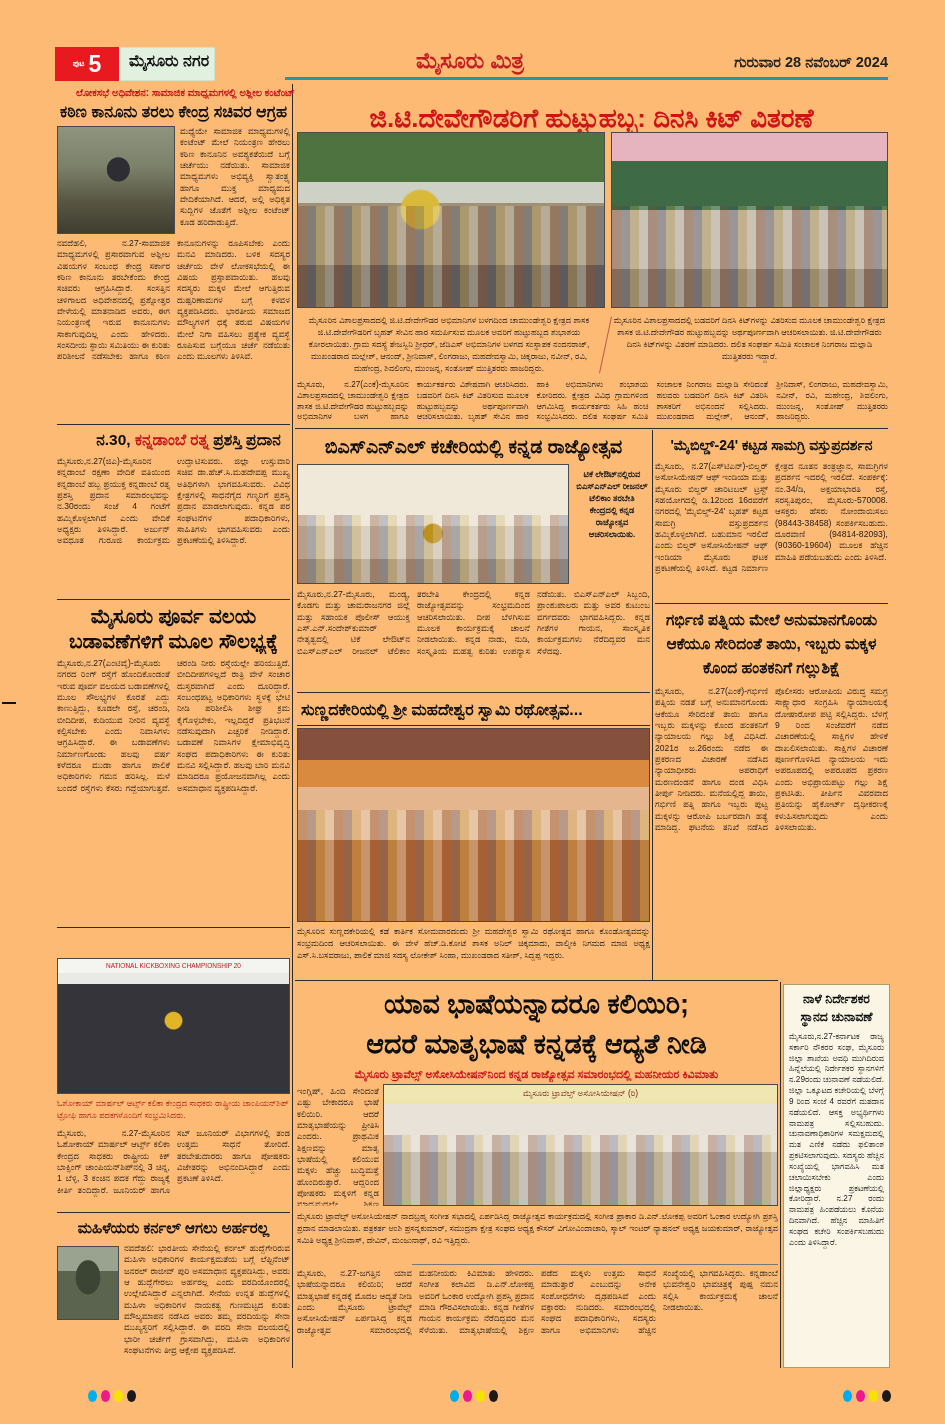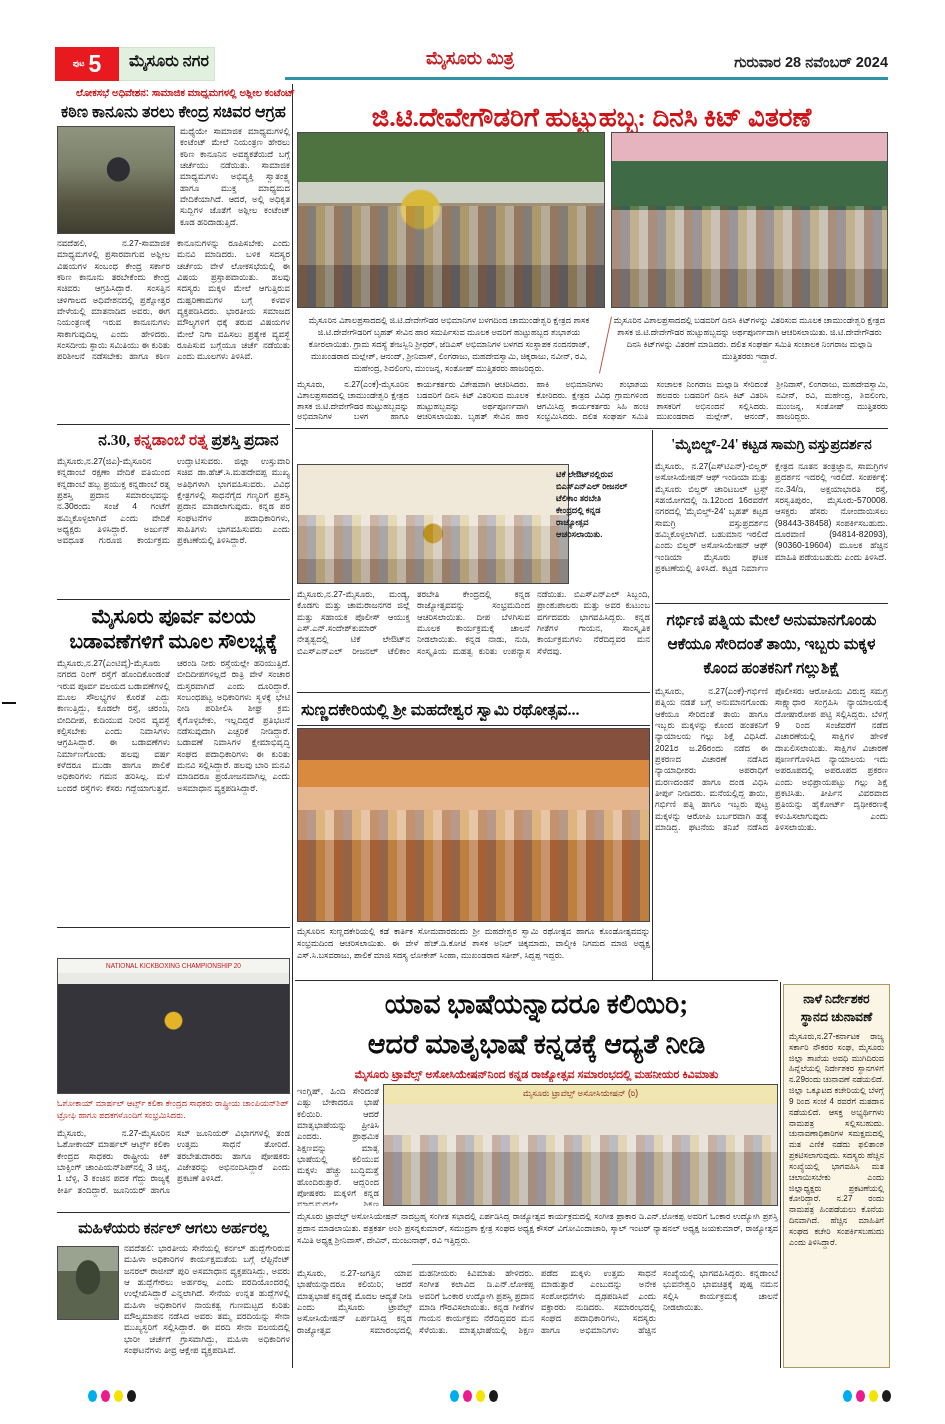--- a/index.html
+++ b/index.html
@@ -1,19 +1,19 @@
 <!DOCTYPE html>
 <html><head>
 <meta charset="utf-8">
 <style>
   html,body{margin:0;padding:0;background:#e9e9e9}
-  .sheet{position:relative;width:945px;height:1424px;background:#ffffff;overflow:hidden;
+  .sheet{position:relative;width:945px;height:1424px;background:#fdba74;overflow:hidden;
          font-family:"Liberation Sans","DejaVu Sans",sans-serif;color:#161616}
   .abs{position:absolute;box-sizing:border-box}
-  .serif{font-family:Liberation Serif, serif}
+  .serif{font-family:Liberation Sans, sans-serif}
   .hl{font-weight:bold;color:#0e0e0e;text-align:center;overflow:hidden}
   .red{color:#c8151b}
   .kn{font-size:8.6px;line-height:1.32;text-align:justify;color:#1d1d1d;overflow:hidden}
   .cols2{column-count:2;column-gap:7px}
   .cols3{column-count:3;column-gap:7px}
   .cols4{column-count:4;column-gap:7px}
   .cols5{column-count:5;column-gap:8px}
   .cap{font-size:8.3px;line-height:1.45;color:#222;overflow:hidden}
   .rule{position:absolute;background:#2c2c2c}
   .photo{position:absolute;border:1px solid #4a4a4a;box-sizing:border-box;overflow:hidden}
@@ -41,21 +41,21 @@
 <body>
 
 <div class="sheet">
 
   <div class="abs" style="left:55px;top:47px;width:160px;height:34px;background:#e2f0e0;border:1px solid #cfe3cd"></div>
   <div class="abs" style="left:55px;top:47px;width:64px;height:34px;background:#e8191f;display:flex;align-items:center;justify-content:center;gap:4px">
     <span style="color:#fff;font-size:8px;font-weight:bold">ಪುಟ</span>
     <span style="color:#fff;font-size:23px;font-weight:bold">5</span>
   </div>
   <div class="abs serif" style="left:123px;top:52px;width:92px;height:26px;font-size:16px;font-weight:bold;color:#111;text-align:center;overflow:hidden">ಮೈಸೂರು ನಗರ</div>
-  <div class="abs serif" style="left:350px;top:48px;width:240px;height:30px;text-align:center;font-size:18px;font-weight:bold;color:#c41e22;overflow:hidden">ಮೈಸೂರು ಮಿತ್ರ</div>
+  <div class="abs serif" style="left:350px;top:48px;width:240px;height:30px;text-align:center;font-size:22px;font-weight:bold;color:#c41e22;overflow:hidden">ಮೈಸೂರು ಮಿತ್ರ</div>
   <div class="abs" style="left:690px;top:54px;width:198px;height:20px;text-align:right;font-size:14.5px;font-weight:bold;color:#222;overflow:hidden">ಗುರುವಾರ 28 ನವೆಂಬರ್ 2024</div>
   <div class="abs" style="left:285px;top:77px;width:603px;height:3px;background:#2f93a8"></div>
 
   <div class="rule" style="left:292px;top:84px;width:1px;height:1284px"></div>
   <div class="rule" style="left:652px;top:430px;width:1px;height:550px"></div>
   <div class="rule" style="left:780px;top:982px;width:1px;height:386px"></div>
   <div class="abs" style="left:2px;top:702px;width:14px;height:2px;background:#111"></div>
 
   <div class="abs serif hl" style="left:295px;top:96px;width:593px;height:44px;font-size:26px;line-height:44px;color:#cf1418">ಜಿ.ಟಿ.ದೇವೇಗೌಡರಿಗೆ ಹುಟ್ಟುಹಬ್ಬ: ದಿನಸಿ ಕಿಟ್ ವಿತರಣೆ</div>
   <div class="photo tex ph-gtd1" style="left:297px;top:132px;width:308px;height:176px"></div>
@@ -89,22 +89,23 @@
   <div class="abs cap" style="left:57px;top:1097px;width:233px;height:28px;text-align:left;color:#b3261e">ಓಶೋಕಾಯ್ ಮಾರ್ಷಲ್ ಆರ್ಟ್ಸ್ ಕಲಿಕಾ ಕೇಂದ್ರದ ಸಾಧಕರು ರಾಷ್ಟ್ರೀಯ ಚಾಂಪಿಯನ್‌ಶಿಪ್ ಟ್ರೋಫಿ ಹಾಗೂ ಪದಕಗಳೊಂದಿಗೆ ಸಂಭ್ರಮಿಸಿದರು.</div>
   <div class="abs kn cols2" style="left:57px;top:1128px;width:233px;height:82px">ಮೈಸೂರು, ನ.27-ಮೈಸೂರಿನ ಓಶೋಕಾಯ್ ಮಾರ್ಷಲ್ ಆರ್ಟ್ಸ್ ಕಲಿಕಾ ಕೇಂದ್ರದ ಸಾಧಕರು ರಾಷ್ಟ್ರೀಯ ಕಿಕ್ ಬಾಕ್ಸಿಂಗ್ ಚಾಂಪಿಯನ್‌ಶಿಪ್‌ನಲ್ಲಿ 3 ಚಿನ್ನ, 1 ಬೆಳ್ಳಿ, 3 ಕಂಚಿನ ಪದಕ ಗೆದ್ದು ರಾಜ್ಯಕ್ಕೆ ಕೀರ್ತಿ ತಂದಿದ್ದಾರೆ. ಜೂನಿಯರ್ ಹಾಗೂ ಸಬ್ ಜೂನಿಯರ್ ವಿಭಾಗಗಳಲ್ಲಿ ತಂಡ ಉತ್ತಮ ಸಾಧನೆ ತೋರಿದೆ. ತರಬೇತುದಾರರು ಹಾಗೂ ಪೋಷಕರು ವಿಜೇತರನ್ನು ಅಭಿನಂದಿಸಿದ್ದಾರೆ ಎಂದು ಪ್ರಕಟಣೆ ತಿಳಿಸಿದೆ.</div>
   <div class="rule" style="left:57px;top:1212px;width:233px;height:1px"></div>
 
   <div class="abs serif hl" style="left:57px;top:1216px;width:233px;height:24px;font-size:15px;line-height:24px">ಮಹಿಳೆಯರು ಕರ್ನಲ್ ಆಗಲು ಅರ್ಹರಲ್ಲ</div>
   <div class="abs" style="left:57px;top:1243px;width:233px;height:124px;overflow:hidden">
     <div class="photo ph-col" style="position:relative;float:left;width:62px;height:74px;margin:3px 5px 2px 0;border:1px solid #4a4a4a"></div>
     <div class="kn" style="height:124px">ನವದೆಹಲಿ: ಭಾರತೀಯ ಸೇನೆಯಲ್ಲಿ ಕರ್ನಲ್ ಹುದ್ದೆಗೇರಿರುವ ಮಹಿಳಾ ಅಧಿಕಾರಿಗಳ ಕಾರ್ಯಕ್ಷಮತೆಯ ಬಗ್ಗೆ ಲೆಫ್ಟಿನೆಂಟ್ ಜನರಲ್ ರಾಜೀವ್ ಪುರಿ ಅಸಮಾಧಾನ ವ್ಯಕ್ತಪಡಿಸಿದ್ದು, ಅವರು ಆ ಹುದ್ದೆಗೇರಲು ಅರ್ಹರಲ್ಲ ಎಂದು ವರದಿಯೊಂದರಲ್ಲಿ ಉಲ್ಲೇಖಿಸಿದ್ದಾರೆ ಎನ್ನಲಾಗಿದೆ. ಸೇನೆಯ ಉನ್ನತ ಹುದ್ದೆಗಳಲ್ಲಿ ಮಹಿಳಾ ಅಧಿಕಾರಿಗಳ ನಾಯಕತ್ವ ಗುಣಮಟ್ಟದ ಕುರಿತು ಮೌಲ್ಯಮಾಪನ ನಡೆಸಿದ ಅವರು ತಮ್ಮ ವರದಿಯನ್ನು ಸೇನಾ ಮುಖ್ಯಸ್ಥರಿಗೆ ಸಲ್ಲಿಸಿದ್ದಾರೆ. ಈ ವರದಿ ಸೇನಾ ವಲಯದಲ್ಲಿ ಭಾರೀ ಚರ್ಚೆಗೆ ಗ್ರಾಸವಾಗಿದ್ದು, ಮಹಿಳಾ ಅಧಿಕಾರಿಗಳ ಸಂಘಟನೆಗಳು ತೀವ್ರ ಆಕ್ಷೇಪ ವ್ಯಕ್ತಪಡಿಸಿವೆ.</div>
   </div>
 
+  <div class="abs serif hl" style="left:297px;top:433px;width:353px;height:28px;font-size:19px;line-height:28px">ಬಿಎಸ್‌ಎನ್‌ಎಲ್ ಕಚೇರಿಯಲ್ಲಿ ಕನ್ನಡ ರಾಜ್ಯೋತ್ಸವ</div>
   <div class="photo tex ph-bsnl" style="left:297px;top:464px;width:272px;height:120px"></div>
-  <div class="abs cap" style="left:556px;top:468px;width:74px;height:116px;text-align:left;font-weight:bold">ಟಿಕೆ ಲೇಔಟ್‌ನಲ್ಲಿರುವ ಬಿಎಸ್‌ಎನ್‌ಎಲ್ ರೀಜನಲ್ ಟೆಲಿಕಾಂ ತರಬೇತಿ ಕೇಂದ್ರದಲ್ಲಿ ಕನ್ನಡ ರಾಜ್ಯೋತ್ಸವ ಆಚರಿಸಲಾಯಿತು.</div>
+  <div class="abs cap" style="left:575px;top:468px;width:74px;height:116px;text-align:center;font-weight:bold">ಟಿಕೆ ಲೇಔಟ್‌ನಲ್ಲಿರುವ ಬಿಎಸ್‌ಎನ್‌ಎಲ್ ರೀಜನಲ್ ಟೆಲಿಕಾಂ ತರಬೇತಿ ಕೇಂದ್ರದಲ್ಲಿ ಕನ್ನಡ ರಾಜ್ಯೋತ್ಸವ ಆಚರಿಸಲಾಯಿತು.</div>
   <div class="abs kn cols3" style="left:297px;top:589px;width:353px;height:100px">ಮೈಸೂರು,ನ.27-ಮೈಸೂರು, ಮಂಡ್ಯ, ಕೊಡಗು ಮತ್ತು ಚಾಮರಾಜನಗರ ಜಿಲ್ಲೆ ಮತ್ತು ಸಹಾಯಕ ಪೊಲೀಸ್ ಆಯುಕ್ತ ಎಸ್.ಎನ್.ಸಂದೇಶ್‌ಕುಮಾರ್ ನೇತೃತ್ವದಲ್ಲಿ ಟಿಕೆ ಲೇಔಟ್‌ನ ಬಿಎಸ್‌ಎನ್‌ಎಲ್ ರೀಜನಲ್ ಟೆಲಿಕಾಂ ತರಬೇತಿ ಕೇಂದ್ರದಲ್ಲಿ ಕನ್ನಡ ರಾಜ್ಯೋತ್ಸವವನ್ನು ಸಂಭ್ರಮದಿಂದ ಆಚರಿಸಲಾಯಿತು. ದೀಪ ಬೆಳಗಿಸುವ ಮೂಲಕ ಕಾರ್ಯಕ್ರಮಕ್ಕೆ ಚಾಲನೆ ನೀಡಲಾಯಿತು. ಕನ್ನಡ ನಾಡು, ನುಡಿ, ಸಂಸ್ಕೃತಿಯ ಮಹತ್ವ ಕುರಿತು ಉಪನ್ಯಾಸ ನಡೆಯಿತು. ಬಿಎಸ್‌ಎನ್‌ಎಲ್ ಸಿಬ್ಬಂದಿ, ಪ್ರಾಂಶುಪಾಲರು ಮತ್ತು ಅವರ ಕುಟುಂಬ ವರ್ಗದವರು ಭಾಗವಹಿಸಿದ್ದರು. ಕನ್ನಡ ಗೀತೆಗಳ ಗಾಯನ, ಸಾಂಸ್ಕೃತಿಕ ಕಾರ್ಯಕ್ರಮಗಳು ನೆರೆದಿದ್ದವರ ಮನ ಸೆಳೆದವು.</div>
   <div class="rule" style="left:297px;top:692px;width:353px;height:1px"></div>
 
   <div class="abs serif" style="left:301px;top:697px;width:349px;height:26px;font-size:16px;line-height:26px;font-weight:bold;color:#0e0e0e;overflow:hidden">ಸುಣ್ಣದಕೇರಿಯಲ್ಲಿ ಶ್ರೀ ಮಹದೇಶ್ವರ ಸ್ವಾಮಿ ರಥೋತ್ಸವ...</div>
   <div class="rule" style="left:297px;top:725px;width:353px;height:1px"></div>
   <div class="photo tex ph-ratha" style="left:297px;top:728px;width:353px;height:194px"></div>
   <div class="abs cap" style="left:297px;top:925px;width:353px;height:52px;text-align:justify">ಮೈಸೂರಿನ ಸುಣ್ಣದಕೇರಿಯಲ್ಲಿ ಕಡೆ ಕಾರ್ತಿಕ ಸೋಮವಾರದಂದು ಶ್ರೀ ಮಹದೇಶ್ವರ ಸ್ವಾಮಿ ರಥೋತ್ಸವ ಹಾಗೂ ಕೊಂಡೋತ್ಸವವನ್ನು ಸಂಭ್ರಮದಿಂದ ಆಚರಿಸಲಾಯಿತು. ಈ ವೇಳೆ ಹೆಚ್.ಡಿ.ಕೋಟೆ ಶಾಸಕ ಅನಿಲ್ ಚಿಕ್ಕಮಾದು, ವಾಲ್ಮೀಕಿ ನಿಗಮದ ಮಾಜಿ ಅಧ್ಯಕ್ಷ ಎಸ್.ಸಿ.ಬಸವರಾಜು, ಪಾಲಿಕೆ ಮಾಜಿ ಸದಸ್ಯ ಲೋಕೇಶ್ ಸಿಂಹಾ, ಮುಖಂಡರಾದ ಸತೀಶ್, ಸಿದ್ದಪ್ಪ ಇದ್ದರು.</div>
 
   <div class="abs serif hl" style="left:655px;top:432px;width:233px;height:26px;font-size:14px;line-height:26px">'ಮೈಬಿಲ್ಡ್-24' ಕಟ್ಟಡ ಸಾಮಗ್ರಿ ವಸ್ತುಪ್ರದರ್ಶನ</div>
   <div class="abs kn cols2" style="left:655px;top:461px;width:233px;height:140px">ಮೈಸೂರು, ನ.27(ಎಸ್‌ಟಿಎನ್)-ಬಿಲ್ಡರ್ ಅಸೋಸಿಯೇಷನ್ ಆಫ್ ಇಂಡಿಯಾ ಮತ್ತು ಮೈಸೂರು ಬಿಲ್ಡರ್ ಚಾರಿಟಬಲ್ ಟ್ರಸ್ಟ್ ಸಹಯೋಗದಲ್ಲಿ ಡಿ.12ರಿಂದ 16ರವರೆಗೆ ನಗರದಲ್ಲಿ 'ಮೈಬಿಲ್ಡ್-24' ಬೃಹತ್ ಕಟ್ಟಡ ಸಾಮಗ್ರಿ ವಸ್ತುಪ್ರದರ್ಶನ ಹಮ್ಮಿಕೊಳ್ಳಲಾಗಿದೆ. ಬಹುಮಾನ ಇರಲಿದೆ ಎಂದು ಬಿಲ್ಡರ್ ಅಸೋಸಿಯೇಷನ್ ಆಫ್ ಇಂಡಿಯಾ ಮೈಸೂರು ಘಟಕ ಪ್ರಕಟಣೆಯಲ್ಲಿ ತಿಳಿಸಿದೆ. ಕಟ್ಟಡ ನಿರ್ಮಾಣ ಕ್ಷೇತ್ರದ ನೂತನ ತಂತ್ರಜ್ಞಾನ, ಸಾಮಗ್ರಿಗಳ ಪ್ರದರ್ಶನ ಇದರಲ್ಲಿ ಇರಲಿದೆ. ಸಂಪರ್ಕಕ್ಕೆ: ನಂ.34/ಡಿ, ಅಕ್ಷಯಾಭಾರತಿ ರಸ್ತೆ, ಸರಸ್ವತಿಪುರಂ, ಮೈಸೂರು-570008. ಆಸಕ್ತರು ಹೆಸರು ನೋಂದಾಯಿಸಲು (98443-38458) ಸಂಪರ್ಕಿಸಬಹುದು. ದೂರವಾಣಿ (94814-82093), (90360-19604) ಮೂಲಕ ಹೆಚ್ಚಿನ ಮಾಹಿತಿ ಪಡೆಯಬಹುದು ಎಂದು ತಿಳಿಸಿದೆ.</div>

